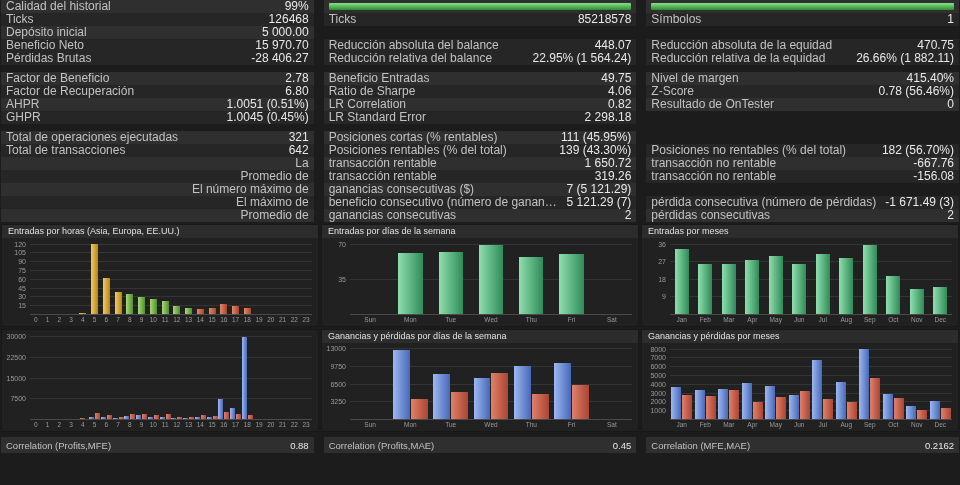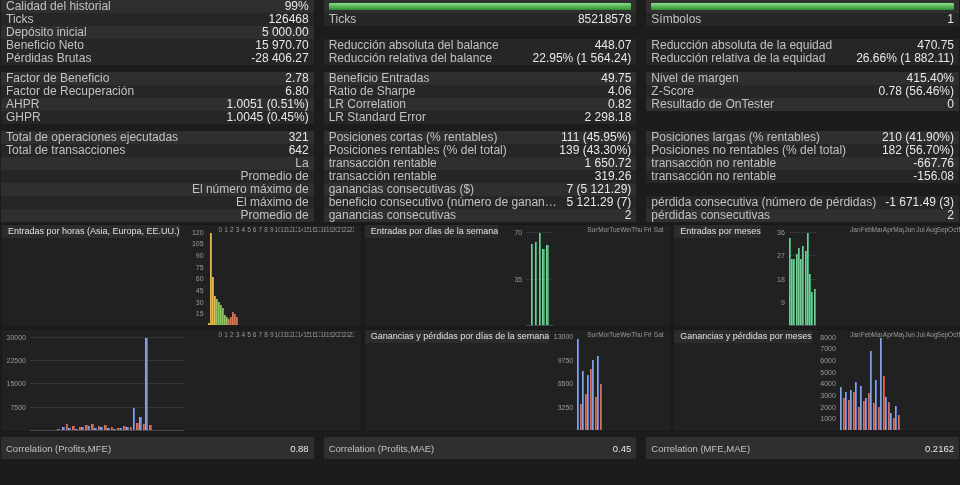--- a/index.html
+++ b/index.html
@@ -17,33 +17,33 @@
   .sgap{height:7px;}
   .scell{display:flex;align-items:center;font-size:12px;line-height:13px;padding:0 5px;overflow:hidden;white-space:nowrap;}
   .scell.light{background:#2f2f2f;}
   .scell.dark{background:#262626;}
   .slbl{color:#c2c2c2;overflow:hidden;text-overflow:ellipsis;}
   .slbl.right{margin-left:auto;padding-left:8px;}
   .sval{margin-left:auto;color:#e8e8e8;padding-left:6px;}
   .qbar{height:7px;width:100%;border-radius:1px;}
   
   .charts{display:grid;grid-template-columns:1fr 1fr 1fr;gap:2px;padding:2px 1px;}
-  .panel{height:103px;background:#212121;display:flex;border:1px solid #181818;box-sizing:border-box;}
+  .panel{height:103px;background:#212121;display:flex;flex-direction:column;border:1px solid #181818;box-sizing:border-box;}
   .panel-title{height:13px;font-size:9px;line-height:13px;color:#e0e0e0;padding-left:6px;background:#2c2c2c;white-space:nowrap;overflow:hidden;}
   .plot{flex:1;position:relative;margin:3px 6px 0 4px;}
   .gline{position:absolute;left:24px;right:0;height:1px;background:#343434;}
   .ylab{position:absolute;left:0;width:20px;text-align:right;font-size:7px;color:#9a9a9a;transform:translateY(45%);}
   .bars{position:absolute;left:24px;right:0;top:0;bottom:0;display:flex;align-items:flex-end;border-bottom:1px solid #4a4a4a;}
   .slot{flex:1;display:flex;align-items:flex-end;justify-content:center;gap:1px;height:100%;}
   .bar{width:60%;min-width:2px;}
   .xlabels{display:flex;height:10px;margin:0 6px 1px 4px;padding-left:24px;}
   .xlab{flex:1;text-align:center;font-size:6.5px;line-height:10px;color:#9a9a9a;overflow:hidden;white-space:nowrap;}
   
   .footer{display:grid;grid-template-columns:1fr 1fr 1fr;column-gap:10px;padding:3px 1px 0 1px;}
-  .fcell{display:flex;align-items:center;background:#2f2f2f;height:22px;font-size:9.5px;padding:0 5px;white-space:nowrap;}
+  .fcell{display:flex;align-items:center;background:#2f2f2f;height:16px;font-size:9.5px;padding:0 5px;white-space:nowrap;}
   .flbl{color:#c2c2c2;}
   .fval{margin-left:auto;color:#e8e8e8;}
   .bottom-strip{flex:1;background:#1c1c1c;}
 </style>
 </head>
 <body>
 
 <div class="root">
 
   <div class="stats">
@@ -165,24 +165,20 @@
       </div>
       <div class="sgap"></div>
       <div class="srow">
         <div class="scell light">
           <span class="slbl">Total de operaciones ejecutadas</span>
           <span class="sval">321</span>
         </div>
         <div class="scell light">
           <span class="slbl">Posiciones cortas (% rentables)</span>
           <span class="sval">111 (45.95%)</span>
-        </div>
-        <div class="scell light">
-          <span class="slbl">Posiciones largas (% rentables)</span>
-          <span class="sval">210 (41.90%)</span>
         </div>
       </div>
       <div class="srow">
         <div class="scell dark">
           <span class="slbl">Total de transacciones</span>
           <span class="sval">642</span>
         </div>
         <div class="scell dark">
           <span class="slbl">Posiciones rentables (% del total)</span>
           <span class="sval">139 (43.30%)</span>

